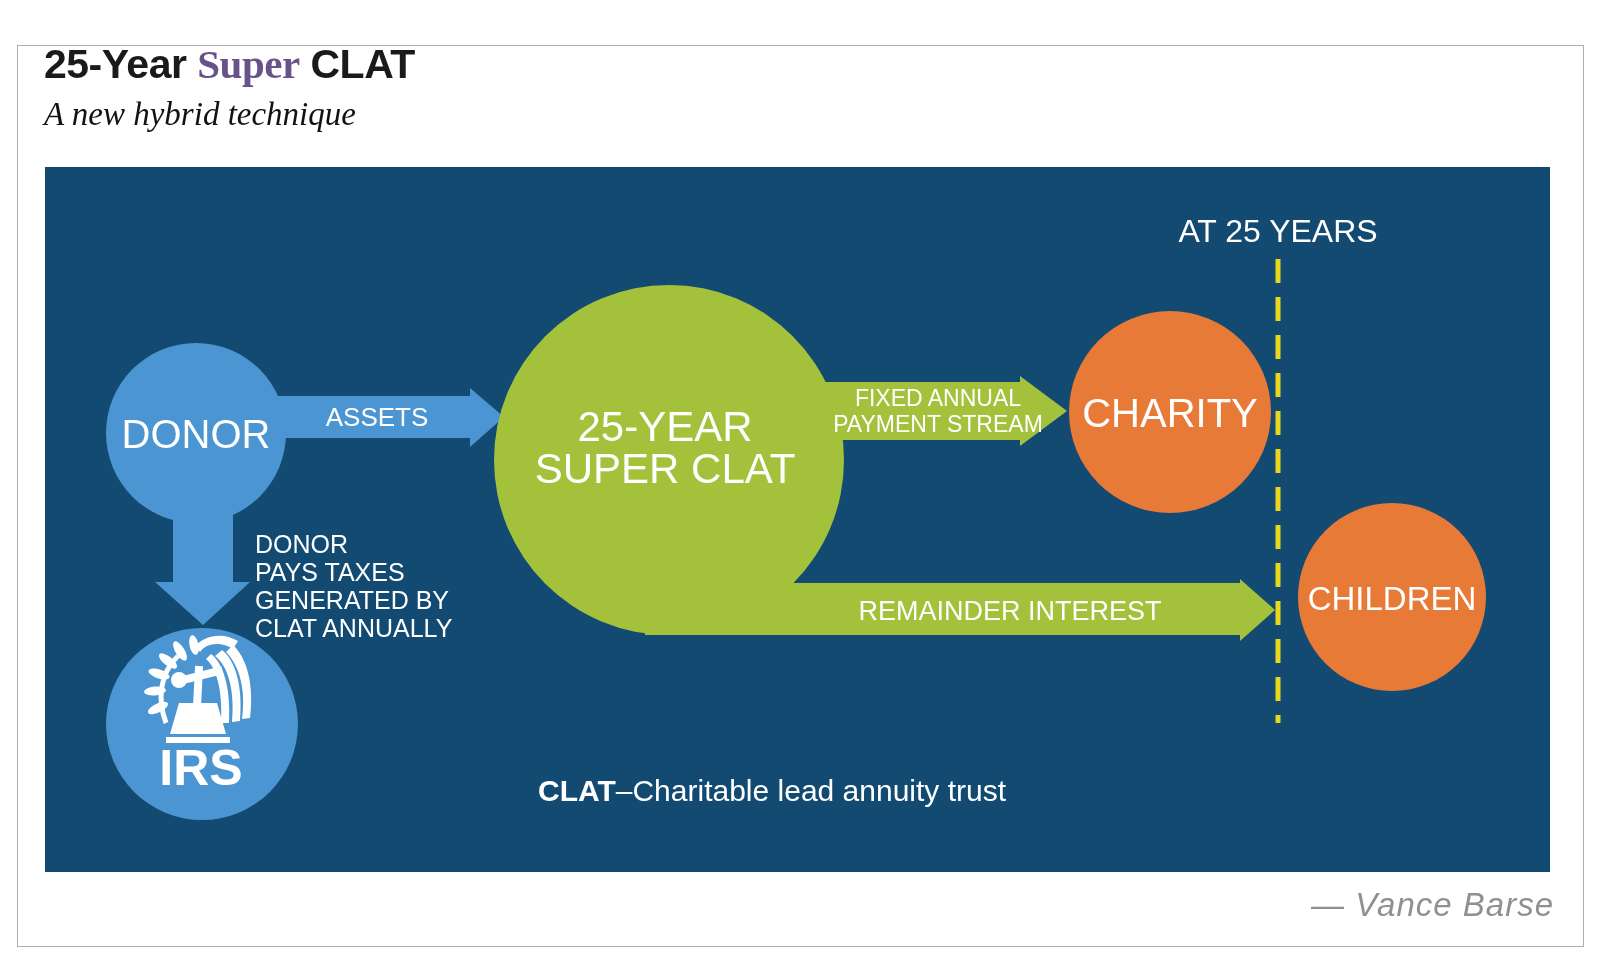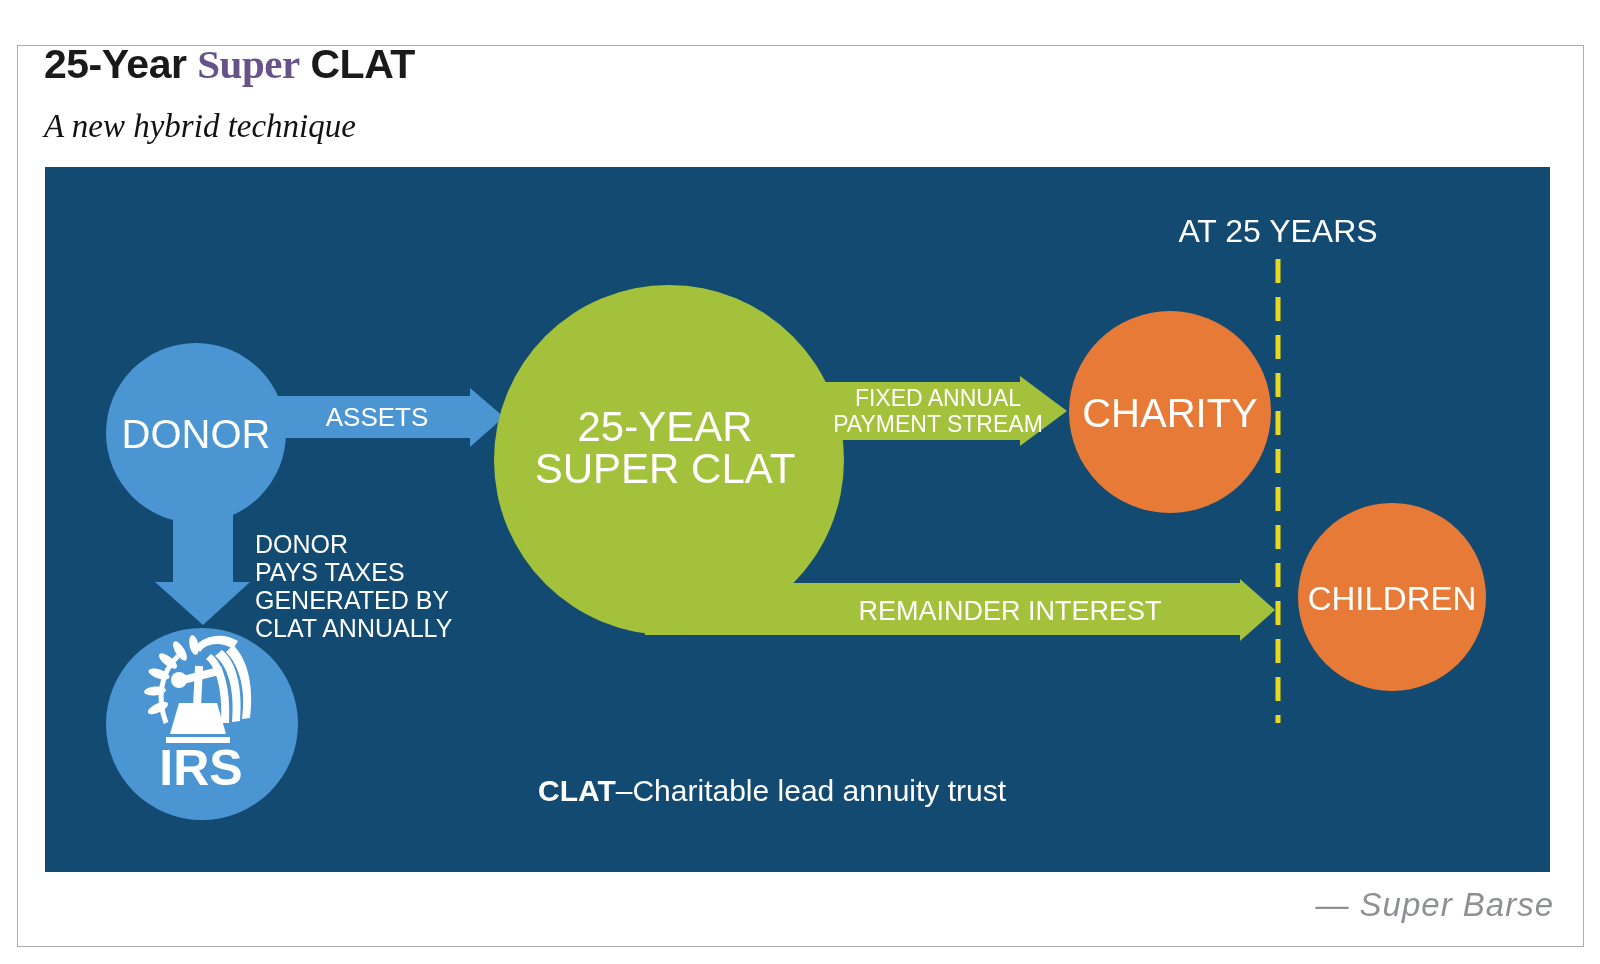--- a/index.html
+++ b/index.html
@@ -3,21 +3,21 @@
 <meta charset="utf-8">
 <style>
   html,body{margin:0;padding:0;background:#ffffff;width:1600px;height:964px;overflow:hidden;
     font-family:"Liberation Sans",sans-serif;}
   .stage{position:absolute;left:0;top:0;width:1600px;height:964px;}
   .card{position:absolute;left:17px;top:45px;width:1565px;height:900px;background:#ffffff;
     border:1px solid #adadad;}
   .page-title{position:absolute;left:44px;top:40px;font-size:41px;font-weight:bold;
     color:#1a1a1a;letter-spacing:-0.5px;white-space:pre;}
   .page-title .purple{color:#67538a;font-family:Liberation Serif, serif;}
-  .page-subtitle{position:absolute;left:44px;top:108px;font-family:"Liberation Serif",serif;
+  .page-subtitle{position:absolute;left:44px;top:96px;font-family:"Liberation Serif",serif;
     font-style:italic;font-size:33px;color:#121212;}
   .panel-svg{position:absolute;left:45px;top:167px;}
   svg text{font-family:"Liberation Sans",sans-serif;fill:#ffffff;}
   .signature{position:absolute;right:46px;top:886px;font-size:33px;font-style:italic;
     color:#8e9094;letter-spacing:1px;}
 </style>
 </head>
 <body>
 
 <div class="stage">
@@ -96,14 +96,14 @@
       <path d="M188,478 C203,492 209,520 205,551 L197,552 C201,524 195,499 181,485 Z"></path>
 
       <polygon points="134,536 172,536 181,567 125,567"></polygon>
       <path d="M121,570 h64 v6 h-64 z"></path>
     </g>
     <text x="156" y="601" font-size="50" font-weight="bold" text-anchor="middle" dominant-baseline="central" font-family="Liberation Serif, DejaVu Serif, serif">IRS</text>
 
     <text x="493" y="623" font-size="30" dominant-baseline="central"><tspan font-weight="bold">CLAT</tspan><tspan>–Charitable lead annuity trust</tspan></text>
   </svg>
 
-  <div class="signature">— Super Barse</div>
+  <div class="signature">— Vance Barse</div>
 </div>
 
 </body></html>

